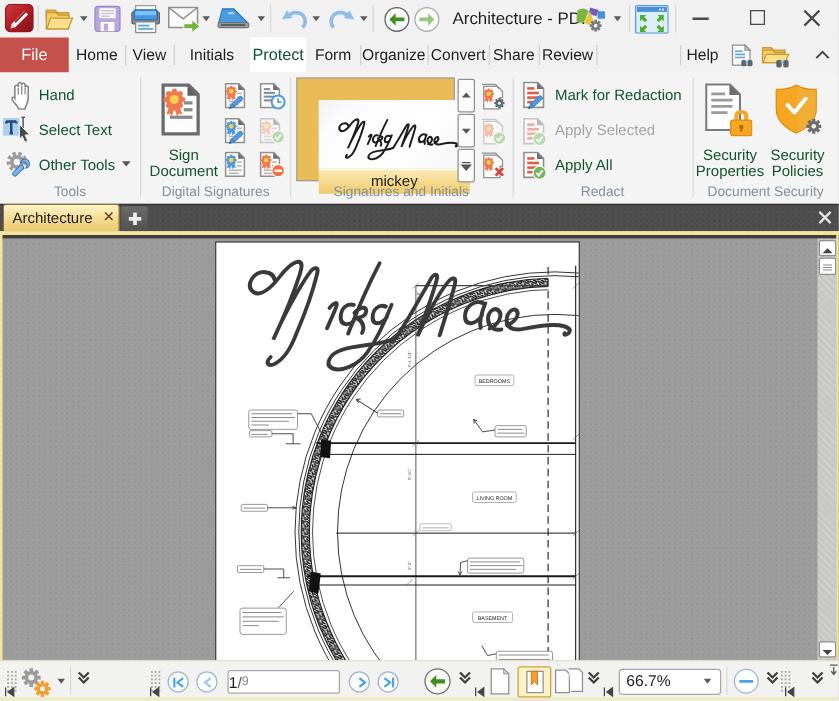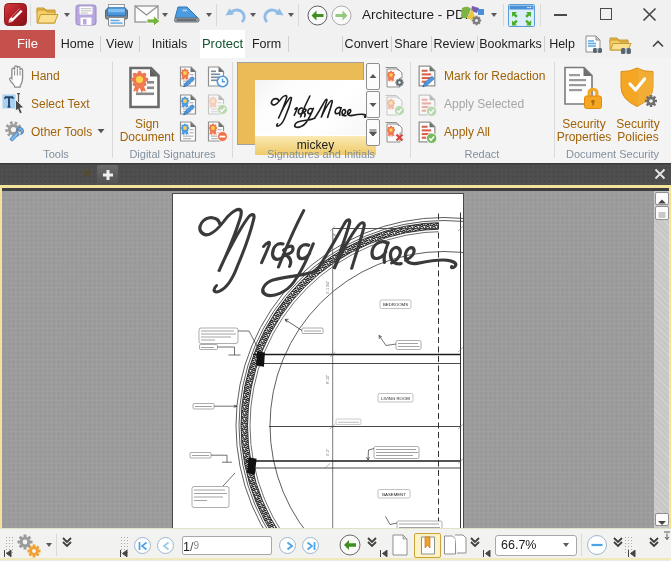--- a/index.html
+++ b/index.html
@@ -16,21 +16,21 @@
   #tabrow { position:absolute; left:0; top:30px; width:671px; height:28px; background:#f1f1f1; }
   .rtab { position:absolute; top:0; height:28px; line-height:28px; text-align:center; font-size:12.5px; color:#1e1e1e; }
   .tsep { position:absolute; top:6px; width:1px; height:16px; background:#d0d0d0; }
   #filetab { position:absolute; left:0; top:0; width:55px; height:28px; background:#c5514c; color:#fff; text-align:center; line-height:28px; font-size:13px; }
   #protecttab { position:absolute; left:200px; top:0; width:45px; height:28px; background:#ffffff; color:#14532d; text-align:center; line-height:28px; font-size:13px; }
 
   
   #ribbon { position:absolute; left:0; top:58px; width:671px; height:105px; background:#f4f4f4; }
   .gsep { position:absolute; top:4px; width:1px; height:96px; background:#dadada; }
   .glabel { position:absolute; top:90px; width:100%; font-size:11px; color:#82909e; text-align:center; }
-  .rlabel { position:absolute; font-size:12px; color:#a16207; white-space:nowrap; }
+  .rlabel { position:absolute; font-size:12px; color:#14532d; white-space:nowrap; }
   .rgray  { color:#a5a5a5; }
 
   
   #doctabs { position:absolute; left:0; top:163px; width:671px; height:22px; background:#4e4e4e; }
   #goldstrip { position:absolute; left:0; top:185px; width:671px; height:3px; background:#f4e39a; }
   #canvastop { position:absolute; left:0; top:188px; width:671px; height:3px; background:#3e3e3e; }
 
   
   #canvas { position:absolute; left:0; top:191px; width:671px; height:337px; background:#9d9d9d; }
   #goldL { position:absolute; left:0; top:185px; width:2px; height:343px; background:#f4e39a; }
@@ -260,28 +260,28 @@
 <div id="tabrow">
   <div id="filetab">File</div>
   <div class="rtab" style="left:55px;width:45px">Home</div>
     <div class="tsep" style="left:100px"></div>
   <div class="rtab" style="left:100px;width:39px">View</div>
     <div class="tsep" style="left:139px"></div>
   <div class="rtab" style="left:139px;width:61px">Initials</div>
   <div id="protecttab">Protect</div>
   <div class="rtab" style="left:245px;width:43px">Form</div>
     <div class="tsep" style="left:288px"></div>
+  <div class="rtab" style="left:288px;width:54px">Organize</div>
     <div class="tsep" style="left:342px"></div>
   <div class="rtab" style="left:342px;width:49px">Convert</div>
     <div class="tsep" style="left:391px"></div>
   <div class="rtab" style="left:391px;width:40px">Share</div>
     <div class="tsep" style="left:431px"></div>
   <div class="rtab" style="left:431px;width:46px">Review</div>
     <div class="tsep" style="left:477px"></div>
-  <div class="rtab" style="left:477px;width:67px">Bookmarks</div>
     <div class="tsep" style="left:544px"></div>
   <div class="rtab" style="left:544px;width:36px">Help</div>
 
   <svg class="abs" style="left:584px;top:5px" width="20" height="20" viewBox="0 0 20 20">
     <path d="M2 1 h10 l4 4 v12 H2 Z" fill="#fbfbfb" stroke="#8f8f8f"></path>
     <path d="M12 1 l4 4 h-4 Z" fill="#d2d2d2" stroke="#8f8f8f"></path>
     <g stroke="#58a8e8" stroke-width="1.3">
         <path d="M4 6 h6 M4 8.5 h8 M4 11 h8"></path>
       </g>
     <g fill="#5a6570">
@@ -496,20 +496,21 @@
       </g>
   </svg>
   <div class="rlabel" style="left:610px;top:60px;width:56px;text-align:center;font-size:12px;line-height:12.5px">Security<br>Policies</div>
   <div class="glabel" style="left:554px;width:117px">Document Security</div>
 </div>
 <div id="doctabs">
   <svg class="abs" style="left:0;top:0" width="671" height="22">
       <rect width="671" height="22" fill="url(#weaveD)"></rect>
       <rect width="671" height="1.5" fill="#3a3a3a"></rect>
     </svg>
+  <div class="abs" style="left:2px;top:0;width:94px;height:22px;background:linear-gradient(#fdf3c6,#f3d88e 60%,#ecc96e);border:1px solid #8a7334;border-bottom:none;border-radius:3px 3px 0 0;font-size:12px;color:#1c1c1c;line-height:21px;padding-left:7px">Architecture</div>
   <svg class="abs" style="left:82px;top:5px" width="10" height="10" viewBox="0 0 10 10">
       <path d="M2 2 L8 8 M8 2 L2 8" stroke="#5a4a1e" stroke-width="1.3"></path>
     </svg>
   <div class="abs" style="left:97px;top:2px;width:21px;height:20px;background:linear-gradient(#6a6a6a,#515151);border-radius:2px 2px 0 0"></div>
   <svg class="abs" style="left:102px;top:6px" width="12" height="12" viewBox="0 0 12 12">
       <path d="M6 1 v10 M1 6 h10" stroke="#efefef" stroke-width="3"></path>
     </svg>
   <svg class="abs" style="left:653px;top:4px" width="14" height="14" viewBox="0 0 14 14">
       <path d="M2.5 2.5 L11.5 11.5 M11.5 2.5 L2.5 11.5" stroke="#e8e8e8" stroke-width="1.8"></path>
     </svg>

